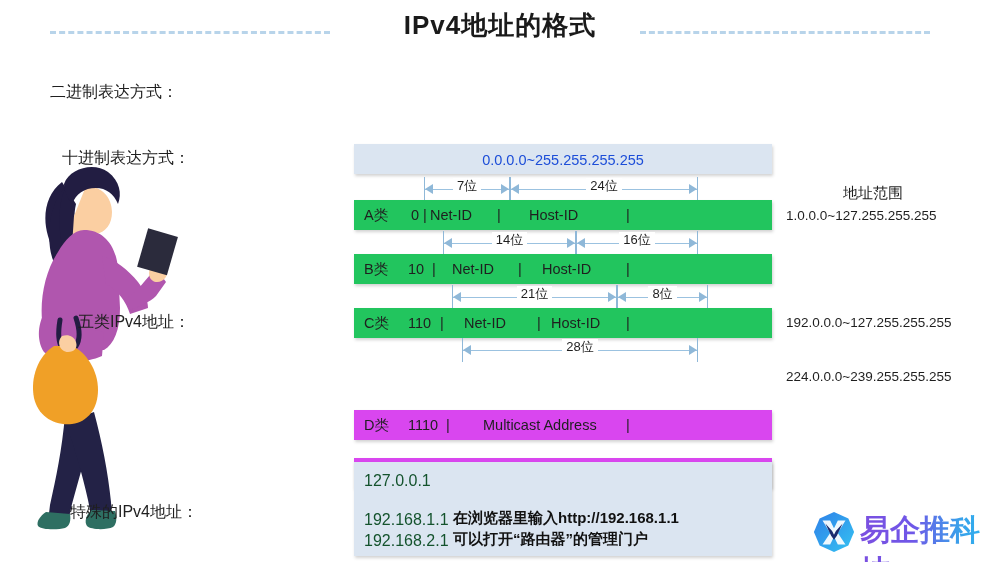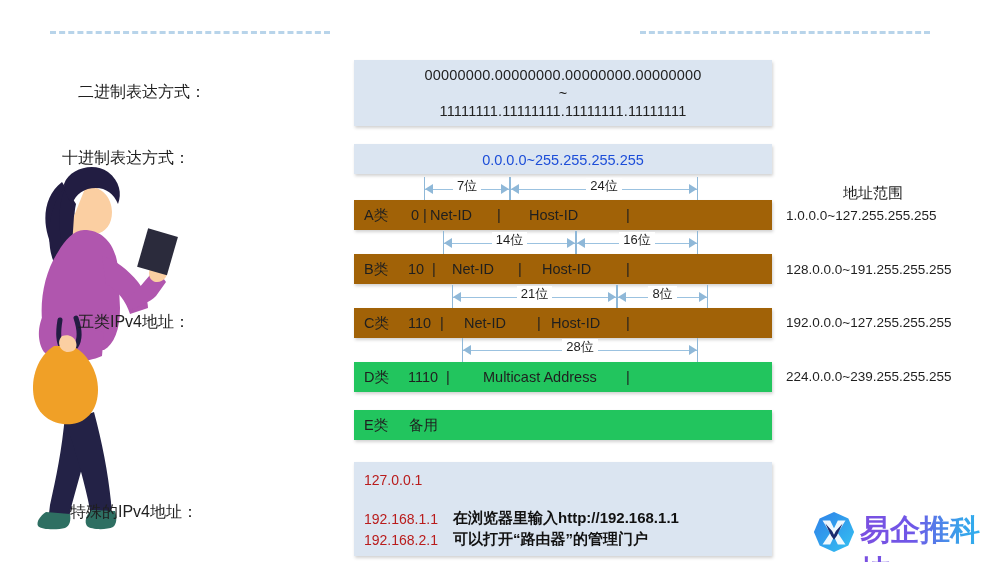--- a/index.html
+++ b/index.html
@@ -37,22 +37,22 @@
     text-align:right;
   }
 
   
   .box{
     position:absolute;
     box-sizing:border-box;
     box-shadow:1px 2px 3px rgba(0,0,0,.18);
   }
   .box-blue{background:#dbe5f1;}
-  .box-gray{background:#a16207;}
-  .box-gblue{background:#22c55e;}
+  .box-gray{background:#22c55e;}
+  .box-gblue{background:#d946ef;margin-top:48px;}
 
   .binline{
     position:absolute;left:0;width:100%;
     text-align:center;
     font-size:14.5px;color:#222;
     letter-spacing:.2px;
   }
   .deci{
     position:absolute;left:0;top:8px;width:100%;
     text-align:center;font-size:14.5px;color:#1d4ed8;
@@ -94,21 +94,21 @@
   
   .range-head{
     position:absolute;font-size:15px;color:#1f1f1f;font-weight:normal;
     white-space:nowrap;
   }
   .range-item{
     position:absolute;font-size:13.5px;color:#1f1f1f;white-space:nowrap;
   }
 
   
-  .sp-ip{position:absolute;font-size:14px;color:#b91c1c;white-space:nowrap;}
+  .sp-ip{position:absolute;font-size:16px;color:#14532d;white-space:nowrap;}
   .sp-tx{position:absolute;font-size:15px;color:#111;white-space:nowrap;font-weight:600;}
 
   
   .logo{position:absolute;left:812px;top:508px;width:180px;height:46px;}
   .logo-text{
     position:absolute;left:48px;top:2px;
     font-size:30px;font-weight:bold;
     background:linear-gradient(90deg,#7b4fe0 0%,#6f57e8 40%,#3aa0ea 75%,#29b6f0 100%);
     -webkit-background-clip:text;background-clip:text;color:transparent;
     letter-spacing:0px;
@@ -119,20 +119,21 @@
   .illus{position:absolute;left:10px;top:160px;width:180px;height:370px;}
 </style>
 </head>
 <body>
 
 <div class="slide">
 
   <div class="header">
     <div class="dash-left"></div>
     <div class="dash-right"></div>
+    <div class="title">IPv4地址的格式</div>
   </div>
 
   <div class="illus">
     <svg viewBox="0 0 180 370" width="180" height="370">
 
       <path d="M55 255 C52 290 46 318 40 345 L38 362 L58 362 L62 344 C70 315 78 288 84 258 Z" fill="#232246"></path>
 
       <path d="M84 252 C92 282 98 312 101 342 L102 360 L82 360 L78 340 C72 312 64 288 56 262 Z" fill="#232246"></path>
 
       <path d="M36 352 C30 356 26 362 28 366 C31 370 48 370 55 368 C60 366 61 360 60 354 Z" fill="#2e6f62"></path>
@@ -160,39 +161,33 @@
       <path d="M132 72 L163 72 L163 112 L132 112 Z" transform="rotate(16 148 92)" fill="#2b2b3c"></path>
 
       <path d="M50 160 C48 172 48 182 52 188 M66 158 C70 170 70 180 66 186" stroke="#221d42" stroke-width="5" fill="none" stroke-linecap="round"></path>
 
       <path d="M44 186 C28 196 20 218 24 238 C28 256 44 266 62 264 C78 262 88 248 88 230 C88 210 76 192 62 186 Z" fill="#f0a027"></path>
 
       <path d="M52 176 C58 174 64 176 66 182 C68 188 64 192 58 192 C50 192 46 182 52 176 Z" fill="#fbcfa2"></path>
     </svg>
   </div>
 
-  <div class="rowlabel" style="left:56px;top:82px;width:150px;">二进制表达方式：</div>
-
-  <div class="box box-blue" style="left:354px;top:60px;width:418px;height:66px;">
-    <div class="binline" style="top:7px;">00000000.00000000.00000000.00000000</div>
-    <div class="binline" style="top:25px;">~</div>
-    <div class="binline" style="top:43px;">11111111.11111111.11111111.11111111</div>
-  </div>
+  <div class="rowlabel" style="left:28px;top:82px;width:150px;">二进制表达方式：</div>
+
 
   <div class="rowlabel" style="left:40px;top:148px;width:150px;">十进制表达方式：</div>
 
   <div class="box box-blue" style="left:354px;top:144px;width:418px;height:30px;">
     <div class="deci">0.0.0.0~255.255.255.255</div>
   </div>
 
   <div class="rowlabel" style="left:40px;top:312px;width:150px;">五类IPv4地址：</div>
 
   <div class="range-head" style="left:843px;top:184px;">地址范围</div>
   <div class="range-item" style="left:786px;top:208px;">1.0.0.0~127.255.255.255</div>
-  <div class="range-item" style="left:786px;top:262px;">128.0.0.0~191.255.255.255</div>
   <div class="range-item" style="left:786px;top:315px;">192.0.0.0~127.255.255.255</div>
   <div class="range-item" style="left:786px;top:369px;">224.0.0.0~239.255.255.255</div>
 
   <div class="dim" style="left:424px;top:180px;width:86px;">
     <div class="line"></div>
       <div class="tick l"></div>
       <div class="tick r"></div>
     <div class="ah l"></div>
       <div class="ah r"></div>
     <div class="lbl"><span>7位</span></div>

